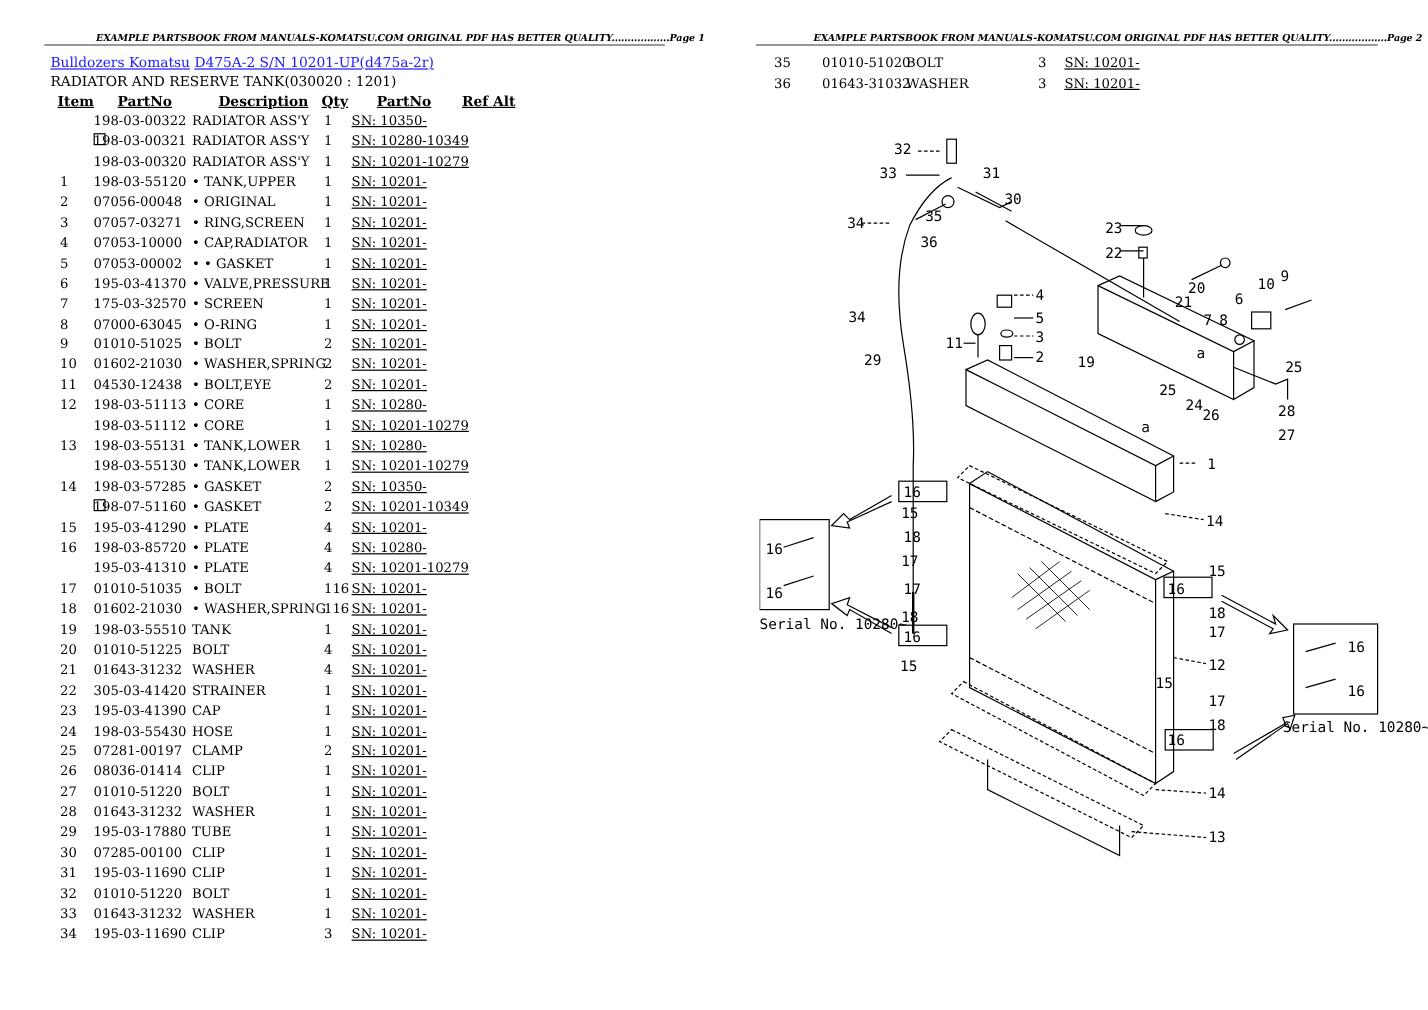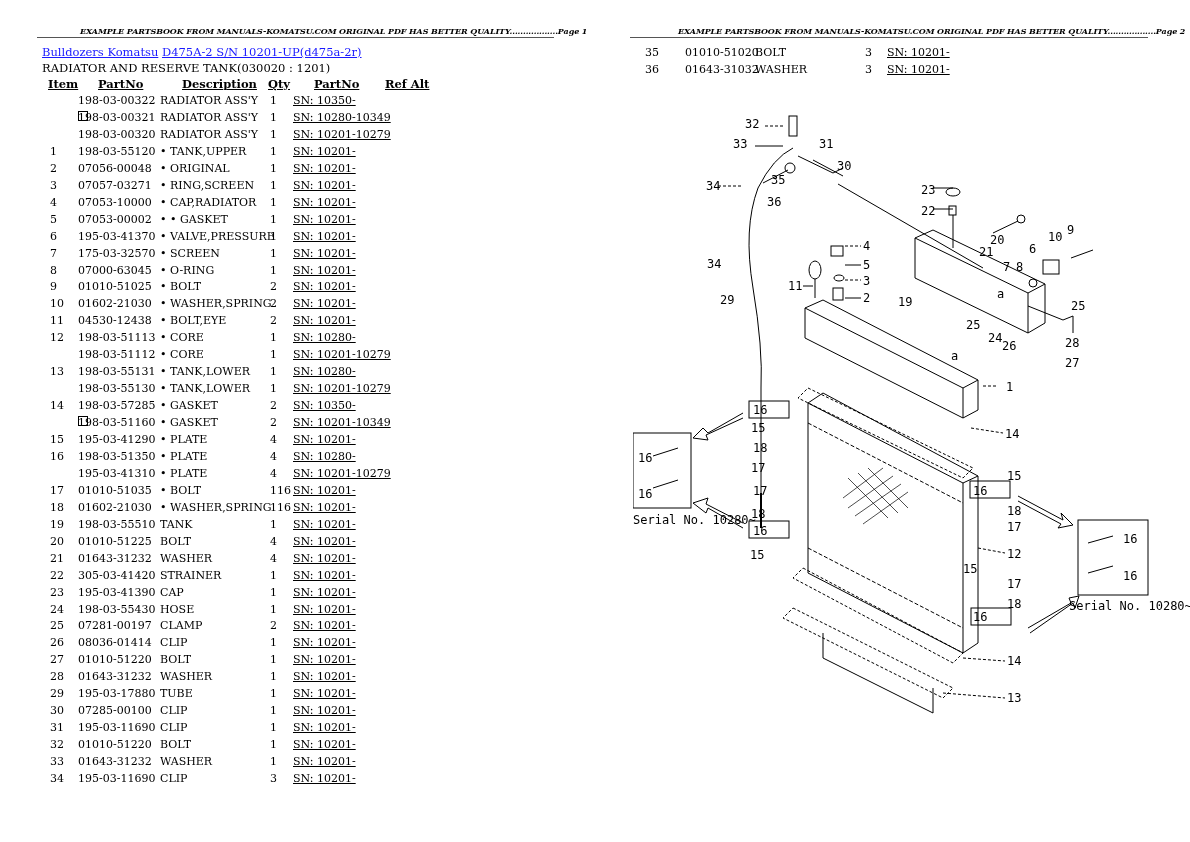--- a/index.html
+++ b/index.html
@@ -188,35 +188,35 @@
       </div>
       <div class="row" style="top: 305.1px; left: 0px; width: 595px;">
         <span class="c-item">14</span>
         <span class="c-part"><span style="position:static">198-03-57285</span></span>
         <span class="c-desc">• GASKET</span>
         <span class="c-qty">2</span>
         <span class="c-opt">SN: 10350-</span>
       </div>
       <div class="row" style="top: 322.05px; left: 0px; width: 595px;">
         <span class="c-item"></span>
-        <span class="c-part" style="left: 78px;"><span class="box"></span><span style="position:static">198-03-51160</span></span>
+        <span class="c-part" style="left: 78px;"><span class="box"></span><span style="position:static">198-07-51160</span></span>
         <span class="c-desc">• GASKET</span>
         <span class="c-qty">2</span>
         <span class="c-opt">SN: 10201-10349</span>
       </div>
       <div class="row" style="top: 339px; left: 0px; width: 595px;">
         <span class="c-item">15</span>
         <span class="c-part"><span style="position:static">195-03-41290</span></span>
         <span class="c-desc">• PLATE</span>
         <span class="c-qty">4</span>
         <span class="c-opt">SN: 10201-</span>
       </div>
       <div class="row" style="top: 355.95px; left: 0px; width: 595px;">
         <span class="c-item">16</span>
-        <span class="c-part"><span style="position:static">198-03-51350</span></span>
+        <span class="c-part"><span style="position:static">198-03-85720</span></span>
         <span class="c-desc">• PLATE</span>
         <span class="c-qty">4</span>
         <span class="c-opt">SN: 10280-</span>
       </div>
       <div class="row" style="top: 372.9px; left: 0px; width: 595px;">
         <span class="c-item"></span>
         <span class="c-part"><span style="position:static">195-03-41310</span></span>
         <span class="c-desc">• PLATE</span>
         <span class="c-qty">4</span>
         <span class="c-opt">SN: 10201-10279</span>

